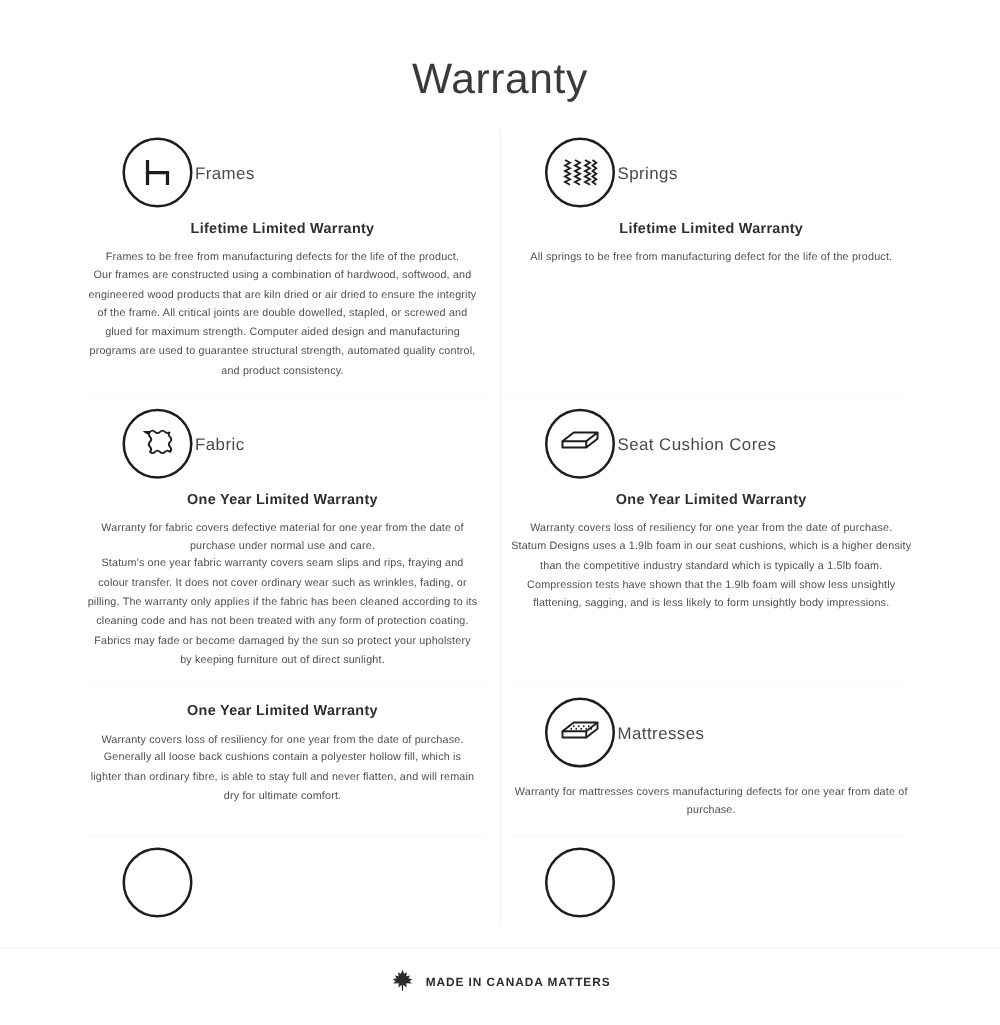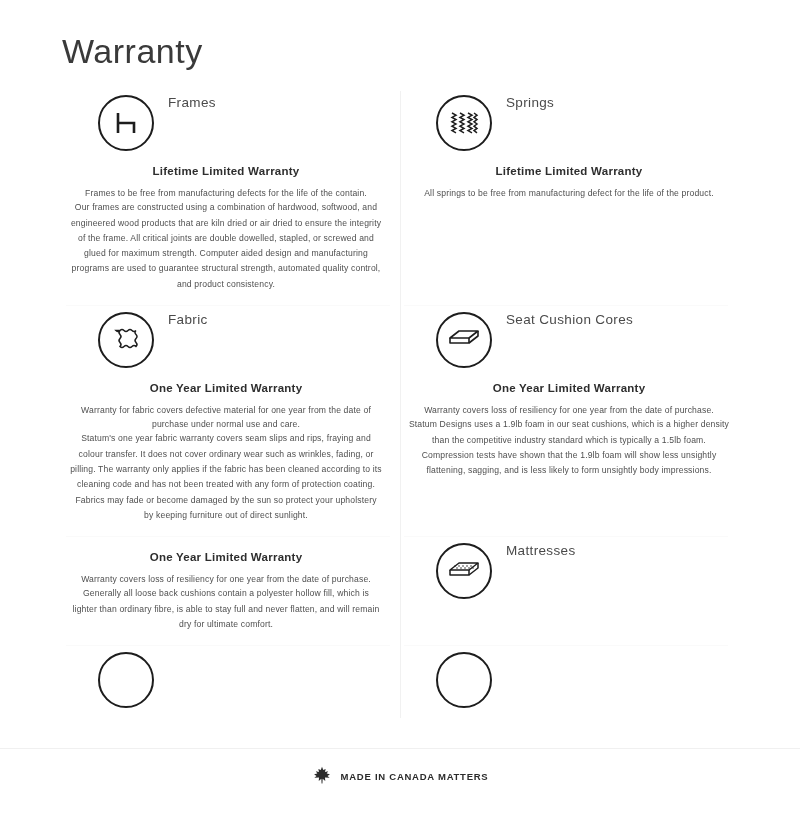--- a/index.html
+++ b/index.html
@@ -17,21 +17,22 @@
 
   .page {
     width: 800px;
     height: 820px;
     position: relative;
     padding: 0 62px;
   }
 
   
   .title-block {
-    padding-top: 32px;
+    padding-top: 44px;
+    text-align: center;
   }
   .page-title {
     font-size: 34px;
     font-weight: 400;
     letter-spacing: 0.5px;
     color: #3a3a3a;
     line-height: 1.15;
   }
   .title-ghost {
     margin-top: 12px;
@@ -74,21 +75,22 @@
     left: 4px;
     right: 10px;
     bottom: 0;
     height: 1px;
     background: #fafafa;
   }
 
   
   .card-head {
     display: flex;
-    gap: 14px;
+    align-items: center;
+    gap: 2px;
     padding-left: 30px;
     min-height: 62px;
   }
 
   .icon-circle {
     width: 56px;
     height: 56px;
     flex: 0 0 56px;
     border: 2.4px solid #1d1d1d;
     border-radius: 50%;
@@ -133,21 +135,21 @@
     color: #4f4f4f;
     letter-spacing: 0.15px;
     padding: 0 2px;
   }
 
   
   .footer {
     position: absolute;
     left: 0;
     right: 0;
-    bottom: 16px;
+    bottom: 6px;
     height: 56px;
     border-top: 1px solid #f0f0f0;
     display: flex;
     align-items: center;
     justify-content: center;
     gap: 9px;
   }
   .maple-icon { display: block; }
   .footer-text {
     font-size: 9.5px;
@@ -174,21 +176,21 @@
         <span class="icon-circle">
           <svg width="34" height="34" viewBox="0 0 34 34">
             <path d="M9 7 L9 27" stroke="#1d1d1d" stroke-width="2.6" fill="none" stroke-linecap="butt"></path>
             <path d="M9 17 L25 17 L25 27" stroke="#1d1d1d" stroke-width="2.6" fill="none" stroke-linecap="butt" stroke-linejoin="miter"></path>
           </svg>
         </span>
         <span class="card-name">Frames</span>
       </div>
       <div class="card-body">
         <div class="warranty-term">Lifetime Limited Warranty</div>
-        <div class="warranty-summary">Frames to be free from manufacturing defects for the life of the contain.</div>
+        <div class="warranty-summary">Frames to be free from manufacturing defects for the life of the product.</div>
         <div class="warranty-detail">Our frames are constructed using a combination of hardwood, softwood, and engineered wood products that are kiln dried or air dried to ensure the integrity of the frame. All critical joints are double dowelled, stapled, or screwed and glued for maximum strength. Computer aided design and manufacturing programs are used to guarantee structural strength, automated quality control, and product consistency.</div>
       </div>
       <div class="h-divider"></div>
     </div>
 
     <div class="card right">
       <div class="card-head">
         <span class="icon-circle">
           <svg width="34" height="34" viewBox="0 0 34 34">
             <g stroke="#1d1d1d" stroke-width="1.5" fill="none" stroke-linejoin="miter">
@@ -277,20 +279,21 @@
                 <circle cx="13" cy="13" r="0.75"></circle>
               <circle cx="17" cy="13" r="0.75"></circle>
                 <circle cx="21" cy="13" r="0.75"></circle>
               <circle cx="25" cy="13" r="0.75"></circle>
             </g>
           </svg>
         </span>
         <span class="card-name">Mattresses</span>
       </div>
       <div class="card-body">
+        <div class="warranty-summary">Warranty for mattresses covers manufacturing defects for one year from date of purchase.</div>
         <div class="warranty-detail"></div>
       </div>
       <div class="h-divider"></div>
     </div>
 
     <div class="card left">
       <div class="card-head">
         <span class="icon-circle">
           
         </span>

